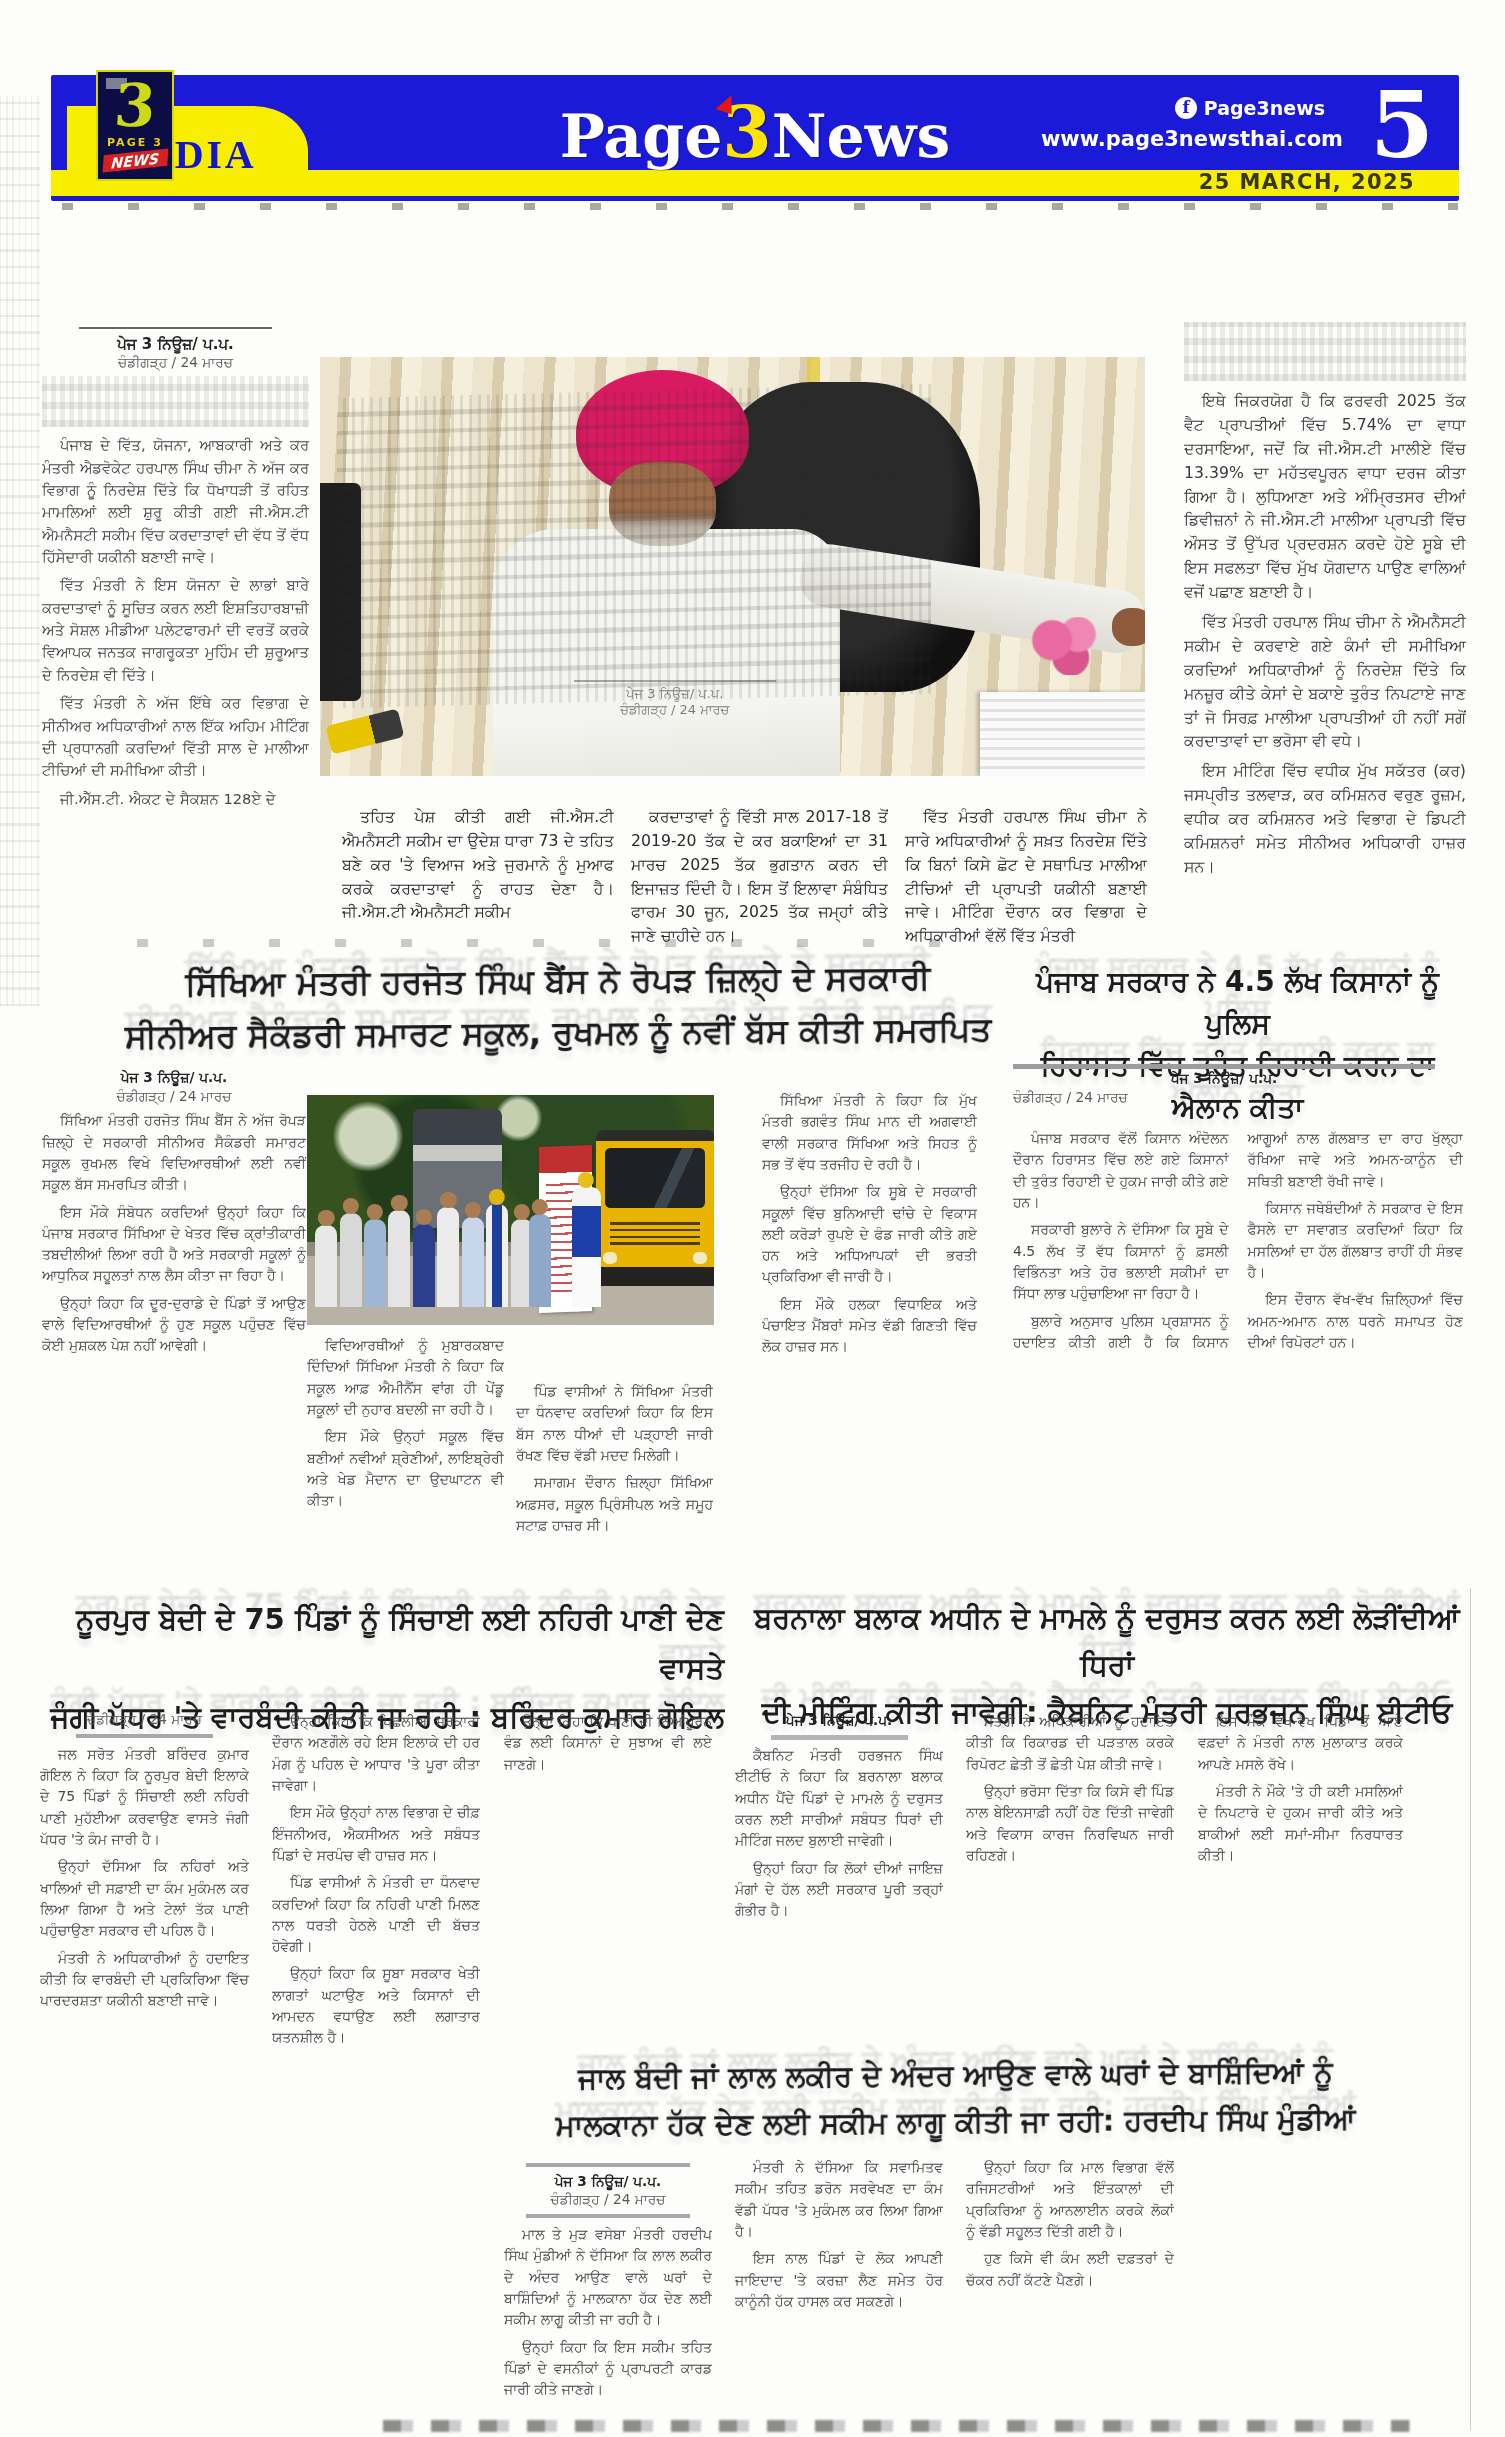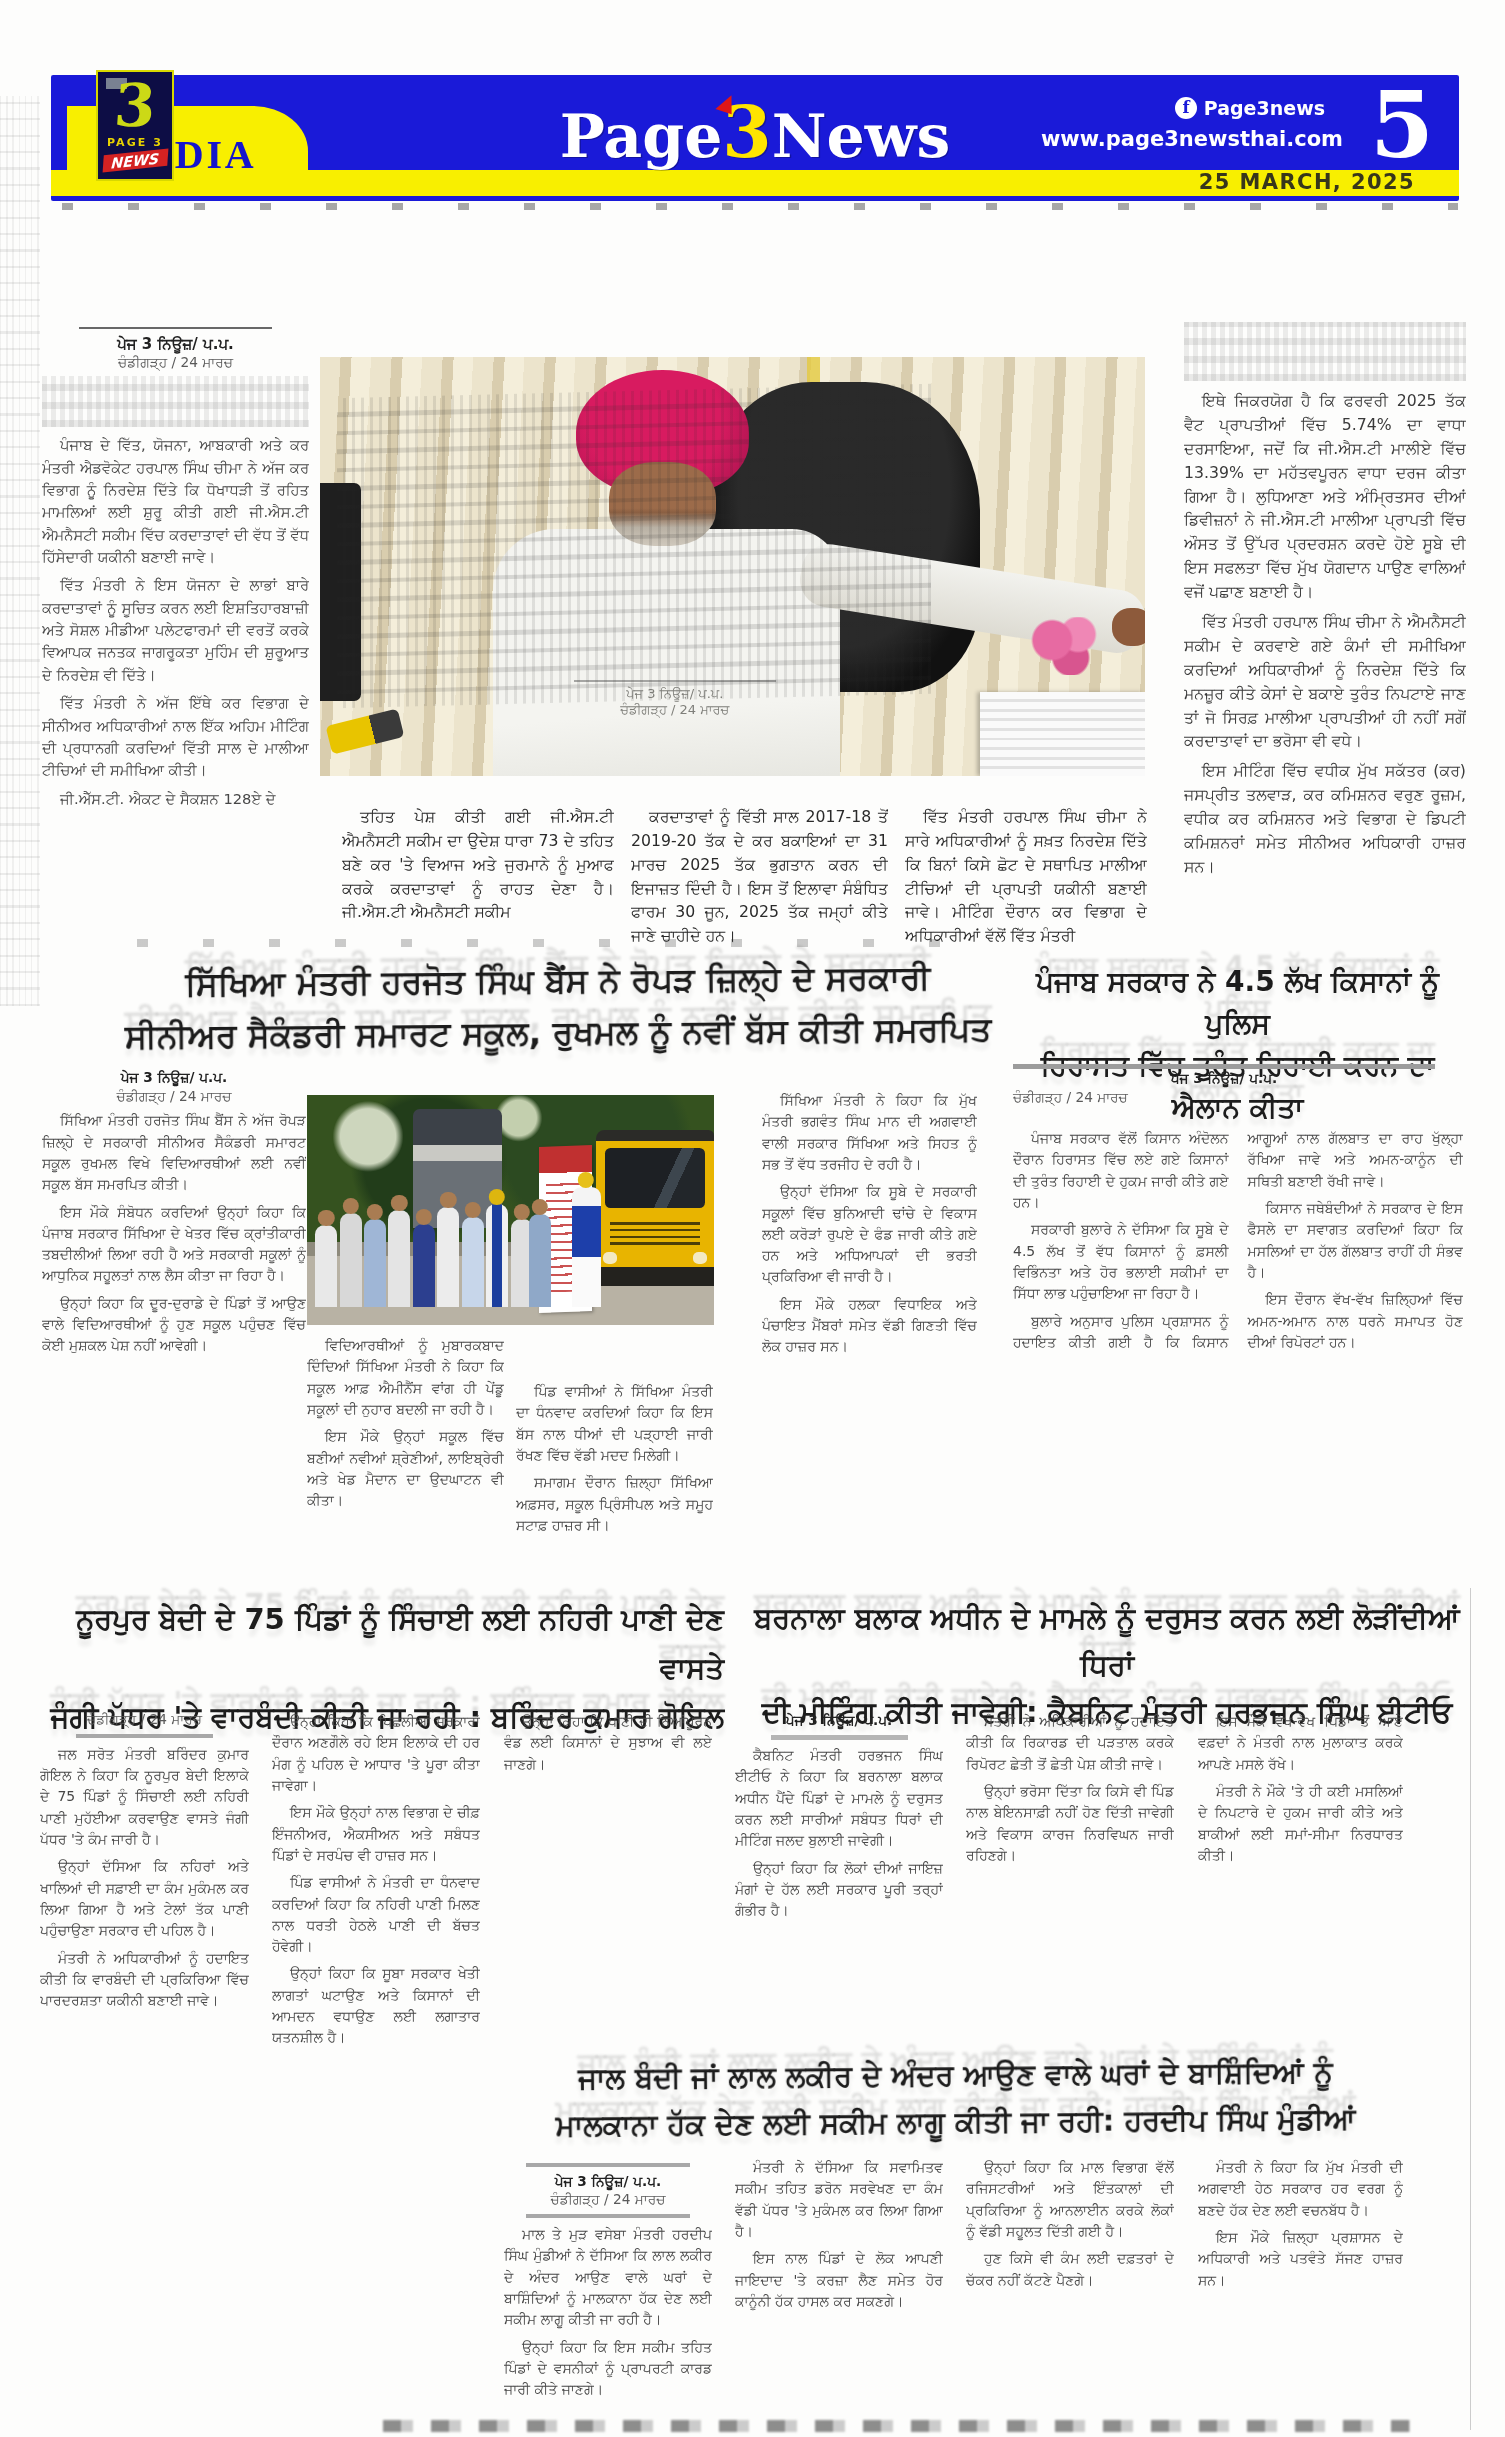--- a/index.html
+++ b/index.html
@@ -352,19 +352,15 @@
       </div>
   </div>
   <div class="abs colbox bodytext" style="left:735px;top:2157px;width:208px;height:274px;font-size:14px;">
       <p>ਮੰਤਰੀ ਨੇ ਦੱਸਿਆ ਕਿ ਸਵਾਮਿਤਵ ਸਕੀਮ ਤਹਿਤ ਡਰੋਨ ਸਰਵੇਖਣ ਦਾ ਕੰਮ ਵੱਡੀ ਪੱਧਰ 'ਤੇ ਮੁਕੰਮਲ ਕਰ ਲਿਆ ਗਿਆ ਹੈ।</p>
       <p>ਇਸ ਨਾਲ ਪਿੰਡਾਂ ਦੇ ਲੋਕ ਆਪਣੀ ਜਾਇਦਾਦ 'ਤੇ ਕਰਜ਼ਾ ਲੈਣ ਸਮੇਤ ਹੋਰ ਕਾਨੂੰਨੀ ਹੱਕ ਹਾਸਲ ਕਰ ਸਕਣਗੇ।</p>
     </div>
   <div class="abs colbox bodytext" style="left:966px;top:2157px;width:208px;height:274px;font-size:14px;">
       <p>ਉਨ੍ਹਾਂ ਕਿਹਾ ਕਿ ਮਾਲ ਵਿਭਾਗ ਵੱਲੋਂ ਰਜਿਸਟਰੀਆਂ ਅਤੇ ਇੰਤਕਾਲਾਂ ਦੀ ਪ੍ਰਕਿਰਿਆ ਨੂੰ ਆਨਲਾਈਨ ਕਰਕੇ ਲੋਕਾਂ ਨੂੰ ਵੱਡੀ ਸਹੂਲਤ ਦਿੱਤੀ ਗਈ ਹੈ।</p>
       <p>ਹੁਣ ਕਿਸੇ ਵੀ ਕੰਮ ਲਈ ਦਫ਼ਤਰਾਂ ਦੇ ਚੱਕਰ ਨਹੀਂ ਕੱਟਣੇ ਪੈਣਗੇ।</p>
     </div>
-  <div class="abs colbox bodytext" style="left:1198px;top:2157px;width:205px;height:260px;font-size:14px;">
-      <p>ਮੰਤਰੀ ਨੇ ਕਿਹਾ ਕਿ ਮੁੱਖ ਮੰਤਰੀ ਦੀ ਅਗਵਾਈ ਹੇਠ ਸਰਕਾਰ ਹਰ ਵਰਗ ਨੂੰ ਬਣਦੇ ਹੱਕ ਦੇਣ ਲਈ ਵਚਨਬੱਧ ਹੈ।</p>
-      <p>ਇਸ ਮੌਕੇ ਜ਼ਿਲ੍ਹਾ ਪ੍ਰਸ਼ਾਸਨ ਦੇ ਅਧਿਕਾਰੀ ਅਤੇ ਪਤਵੰਤੇ ਸੱਜਣ ਹਾਜ਼ਰ ਸਨ।</p>
-    </div>
 
 </div>
 
 
 </body></html>

